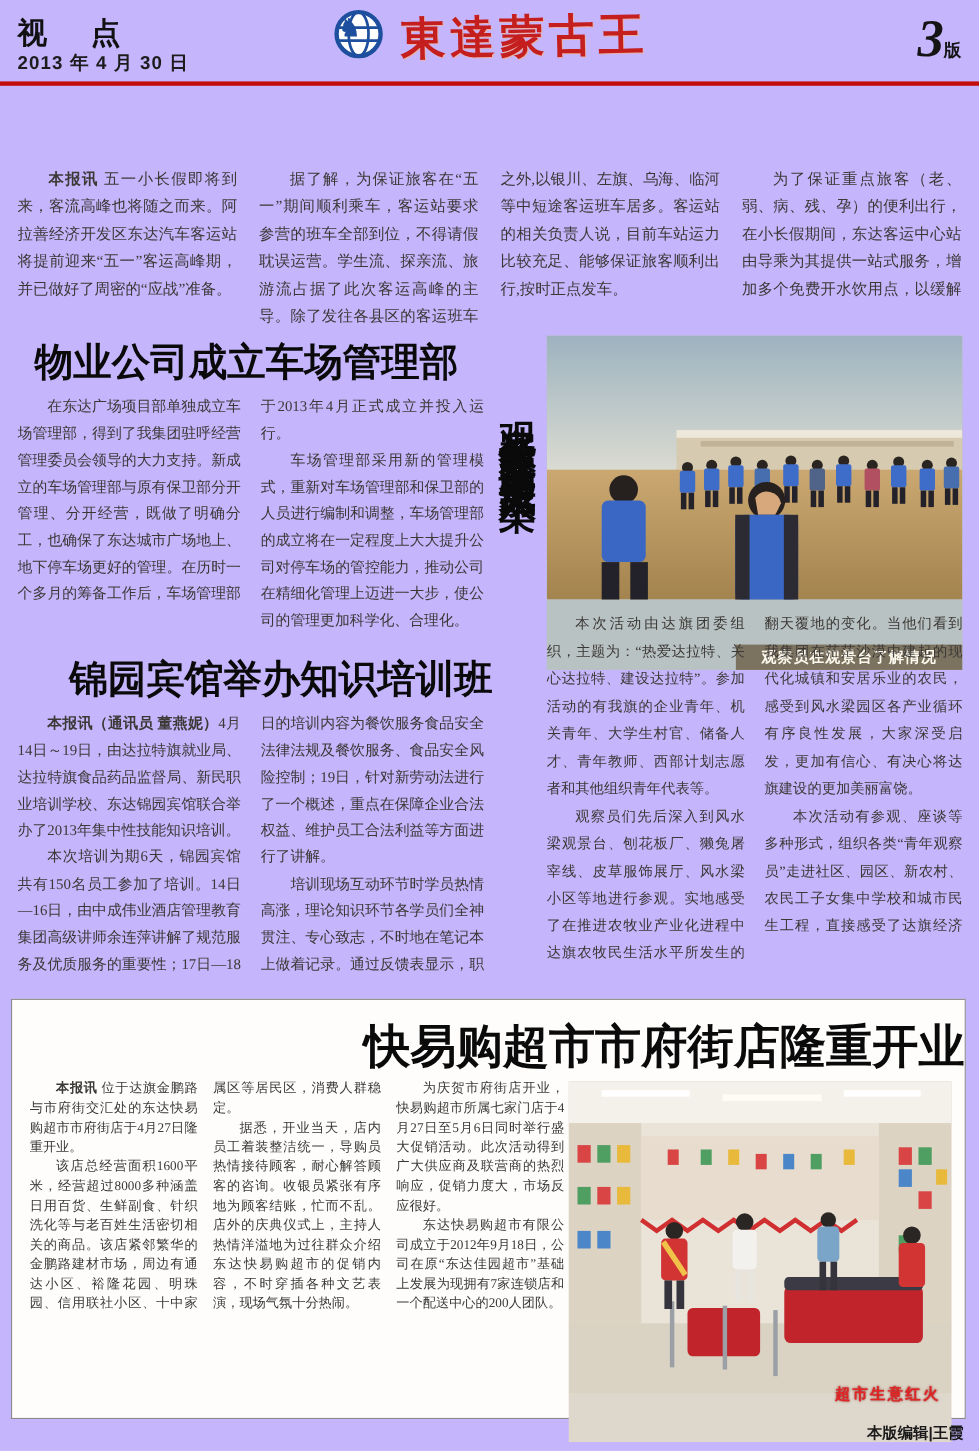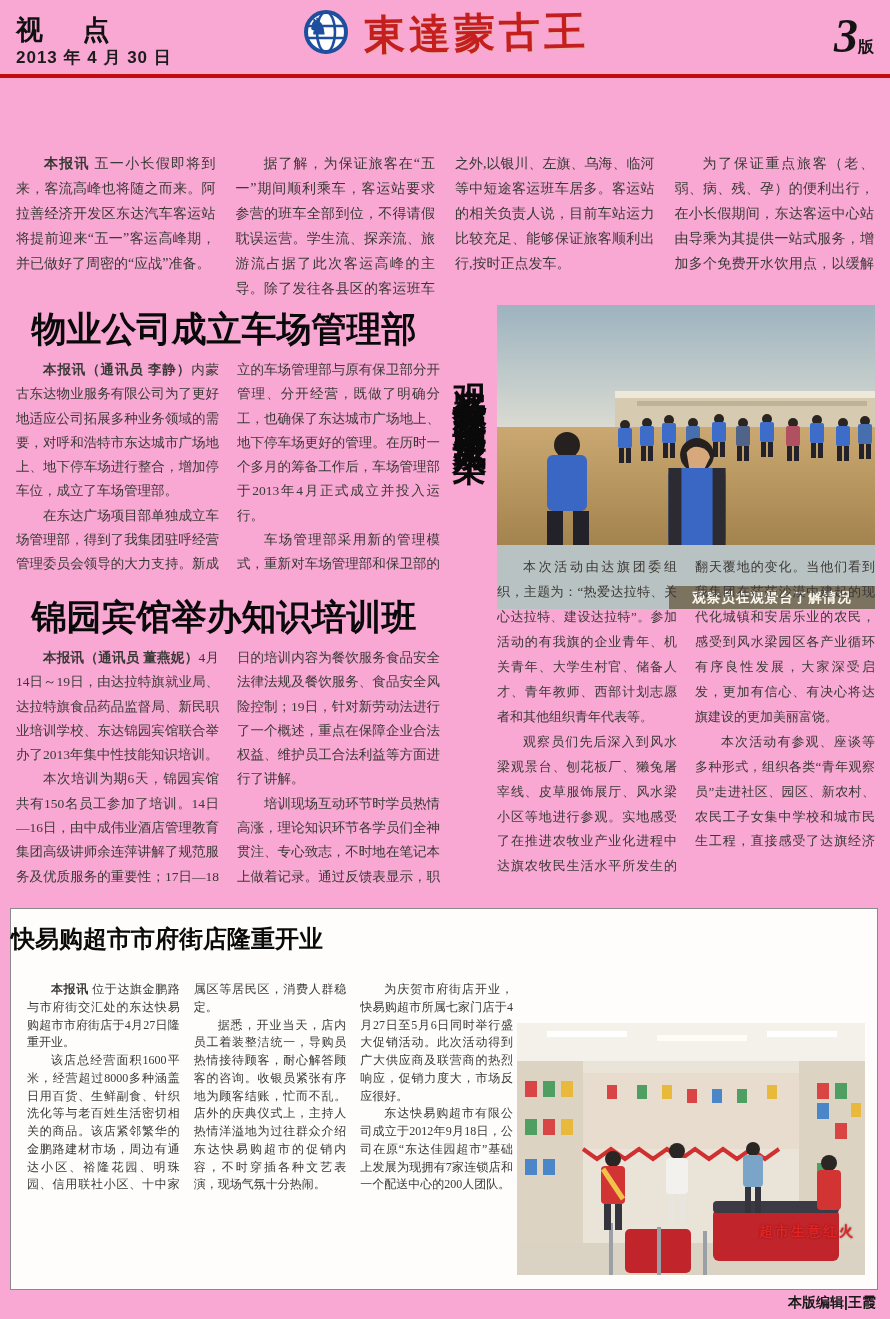--- a/index.html
+++ b/index.html
@@ -1,17 +1,17 @@
 <!DOCTYPE html>
 <html><head>
 <meta charset="utf-8">
 <style>
   html,body{margin:0;padding:0;}
   body{width:890px;height:1319px;background:#f5f3f0;font-family:"Liberation Serif",serif;color:#2e2c2a;}
-  .page{position:relative;width:890px;height:1319px;background:#f9a8d4;overflow:hidden;}
+  .page{position:relative;width:890px;height:1319px;background:#c4b5fd;overflow:hidden;}
 
   
   .section-label{position:absolute;left:16px;top:12px;font-family:"Liberation Sans",sans-serif;
     font-weight:bold;font-size:27px;letter-spacing:16px;color:#111;}
   .date{position:absolute;left:16px;top:46px;font-family:"Liberation Sans",sans-serif;
     font-weight:bold;font-size:17px;color:#1c1c1c;letter-spacing:1px;}
   .masthead{position:absolute;left:0;right:0;top:6px;display:flex;justify-content:center;
     align-items:center;gap:14px;}
   .masthead-text{font-size:41px;font-weight:bold;color:#c41e1e;letter-spacing:4px;
     transform:rotate(-1.2deg);text-shadow:1px 1px 0 #e8b0a8;}
@@ -31,47 +31,47 @@
   .lead{font-weight:bold;}
 
   .a1-body{position:absolute;left:16px;top:152px;width:858px;height:150px;
     column-count:4;column-gap:20px;font-size:14px;line-height:1.78;color:#3b3936;}
 
   
   .a2-headline{position:absolute;left:8px;top:306px;width:432px;text-align:center;
     font-family:"Liberation Sans",sans-serif;font-weight:bold;font-size:35px;color:#0a0a0a;}
   .a2-body{position:absolute;left:16px;top:358px;width:424px;height:236px;
     column-count:2;column-gap:18px;font-size:13.5px;line-height:1.8;color:#3b3936;}
-  .a3-headline{position:absolute;left:0px;top:594px;width:448px;text-align:center;
+  .a3-headline{position:absolute;left:0px;top:594px;width:448px;text-align:right;
     font-family:Liberation Sans, sans-serif;font-weight:bold;font-size:35px;color:#0a0a0a;}
   .a3-body{position:absolute;left:16px;top:646px;width:424px;height:256px;
     column-count:2;column-gap:18px;font-size:13.5px;line-height:1.8;color:#3b3936;}
 
   
   .a4-vertical{position:absolute;left:445px;top:356px;height:548px;width:48px;
     writing-mode:vertical-rl;text-orientation:upright;font-family:"Liberation Sans",sans-serif;
     font-weight:bold;font-size:34px;letter-spacing:5px;color:#0a0a0a;}
   .photo1{position:absolute;left:497px;top:305px;width:378px;height:304px;overflow:hidden;
     background:#b9c2c2;}
   .photo1 svg{display:block;}
   .photo1-caption{position:absolute;right:0;bottom:0;min-width:190px;height:23px;
     line-height:23px;text-align:center;padding:0 8px;background:rgba(84,60,30,0.60);
     color:#fdf9ee;font-size:13.5px;font-weight:bold;letter-spacing:1px;}
   .a4-body{position:absolute;left:497px;top:555px;width:378px;height:348px;
     column-count:2;column-gap:18px;font-size:13px;line-height:1.92;color:#3b3936;}
 
   
   .bottom-box{position:absolute;left:10px;top:908px;width:866px;height:380px;
     border:1.5px solid #8a8a8a;background:#fefdfc;}
-  .a5-headline{position:absolute;left:0;top:14px;width:100%;text-align:left;
-    font-family:"Liberation Sans",sans-serif;font-weight:bold;font-size:24px;color:#0a0a0a;}
+  .a5-headline{position:absolute;left:0;top:14px;width:100%;text-align:right;
+    font-family:"Liberation Sans",sans-serif;font-weight:bold;font-size:42px;color:#0a0a0a;}
   .a5-body{position:absolute;left:16px;top:72px;width:486px;height:294px;
     column-count:3;column-gap:14px;font-size:12px;line-height:1.48;color:#3b3936;}
-  .photo2{position:absolute;left:506px;top:74px;width:348px;height:252px;overflow:hidden;
-    background:#ded7cb;margin-top:40px;}
+  .photo2{position:absolute;left:506px;top:74px;width:348px;height:328px;overflow:hidden;
+    background:#ded7cb;}
   .photo2-caption{position:absolute;right:10px;bottom:34px;color:#e32424;font-size:14px;
     font-weight:bold;letter-spacing:2px;text-shadow:0 0 2px #7e1111;}
 
   
   .footer{position:absolute;right:14px;top:1294px;font-family:"Liberation Sans",sans-serif;
     font-weight:bold;font-size:14px;color:#1a1a1a;}
 </style>
 </head>
 <body>
 
@@ -98,21 +98,20 @@
   <div class="red-rule"></div>
 
   <div class="a1-body body-text">
     <p><b class="lead">本报讯</b><span> 五一小长假即将到来，客流高峰也将随之而来。阿拉善经济开发区东达汽车客运站将提前迎来“五一”客运高峰期，并已做好了周密的“应战”准备。</span></p>
   <p>据了解，为保证旅客在“五一”期间顺利乘车，客运站要求参营的班车全部到位，不得请假耽误运营。学生流、探亲流、旅游流占据了此次客运高峰的主导。除了发往各县区的客运班车之外,以银川、左旗、乌海、临河等中短途客运班车居多。客运站的相关负责人说，目前车站运力比较充足、能够保证旅客顺利出行,按时正点发车。</p>
       <p>为了保证重点旅客（老、弱、病、残、孕）的便利出行，在小长假期间，东达客运中心站由导乘为其提供一站式服务，增加多个免费开水饮用点，以缓解乘客在旅途中的劳累，为乘客提供周到的服务。</p>
     </div>
 
   <div class="a2-headline">物业公司成立车场管理部</div>
   <div class="a2-body body-text">
-    <p><b class="lead">本报讯（通讯员 李静）</b><span>内蒙古东达物业服务有限公司为了更好地适应公司拓展多种业务领域的需要，对呼和浩特市东达城市广场地上、地下停车场进行整合，增加停车位，成立了车场管理部。</span></p>
   <p>在东达广场项目部单独成立车场管理部，得到了我集团驻呼经营管理委员会领导的大力支持。新成立的车场管理部与原有保卫部分开管理、分开经营，既做了明确分工，也确保了东达城市广场地上、地下停车场更好的管理。在历时一个多月的筹备工作后，车场管理部于2013年4月正式成立并投入运行。</p>
       <p>车场管理部采用新的管理模式，重新对车场管理部和保卫部的人员进行编制和调整，车场管理部的成立将在一定程度上大大提升公司对停车场的管控能力，推动公司在精细化管理上迈进一大步，使公司的管理更加科学化、合理化。</p>
     </div>
 
   <div class="a3-headline">锦园宾馆举办知识培训班</div>
   <div class="a3-body body-text">
     <p><b class="lead">本报讯（通讯员 董燕妮）</b><span>4月14日～19日，由达拉特旗就业局、达拉特旗食品药品监督局、新民职业培训学校、东达锦园宾馆联合举办了2013年集中性技能知识培训。</span></p>
   <p>本次培训为期6天，锦园宾馆共有150名员工参加了培训。14日—16日，由中成伟业酒店管理教育集团高级讲师余连萍讲解了规范服务及优质服务的重要性；17日—18日的培训内容为餐饮服务食品安全法律法规及餐饮服务、食品安全风险控制；19日，针对新劳动法进行了一个概述，重点在保障企业合法权益、维护员工合法利益等方面进行了讲解。</p>
       <p>培训现场互动环节时学员热情高涨，理论知识环节各学员们全神贯注、专心致志，不时地在笔记本上做着记录。通过反馈表显示，职工通过本次培训深刻领会到了超值服务的意义，掌握了具体操作程序，了解了顾客的消费心理等。</p>
     </div>

